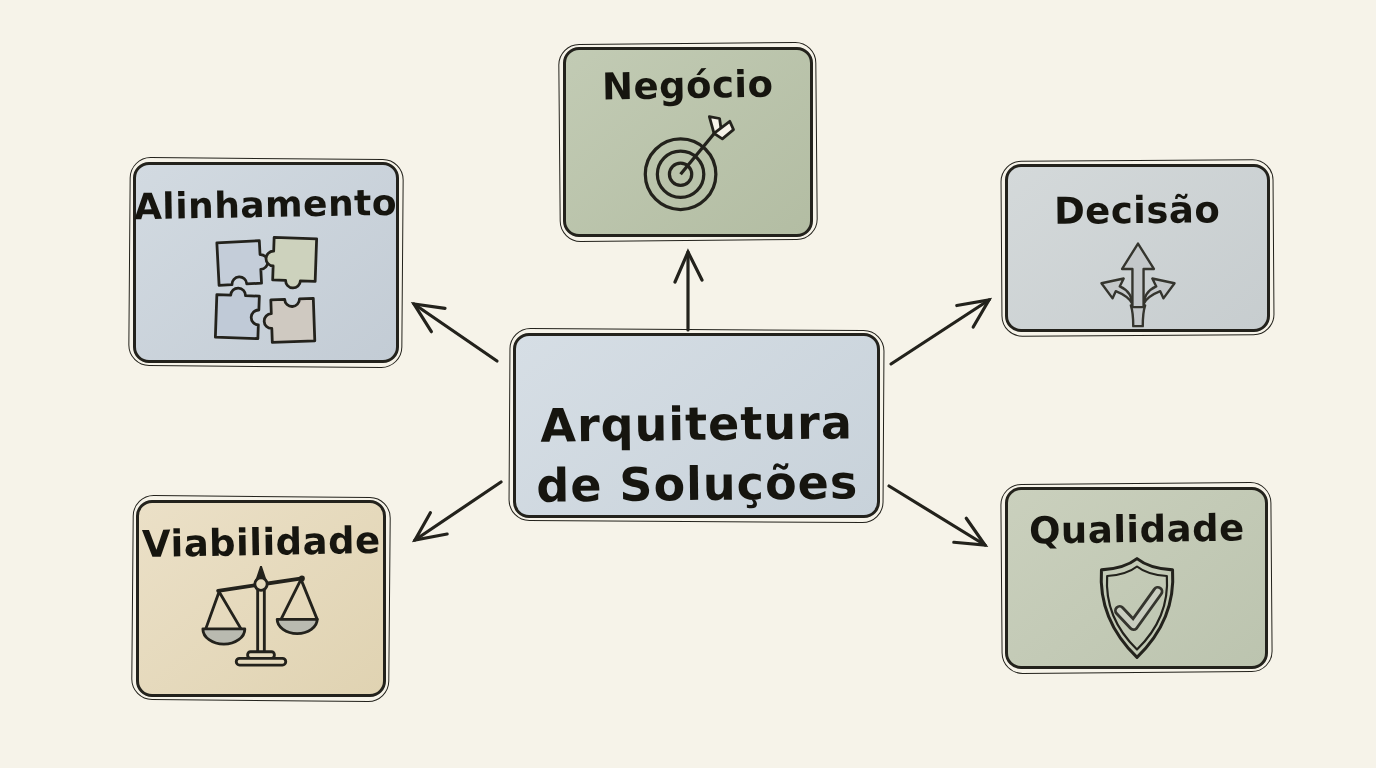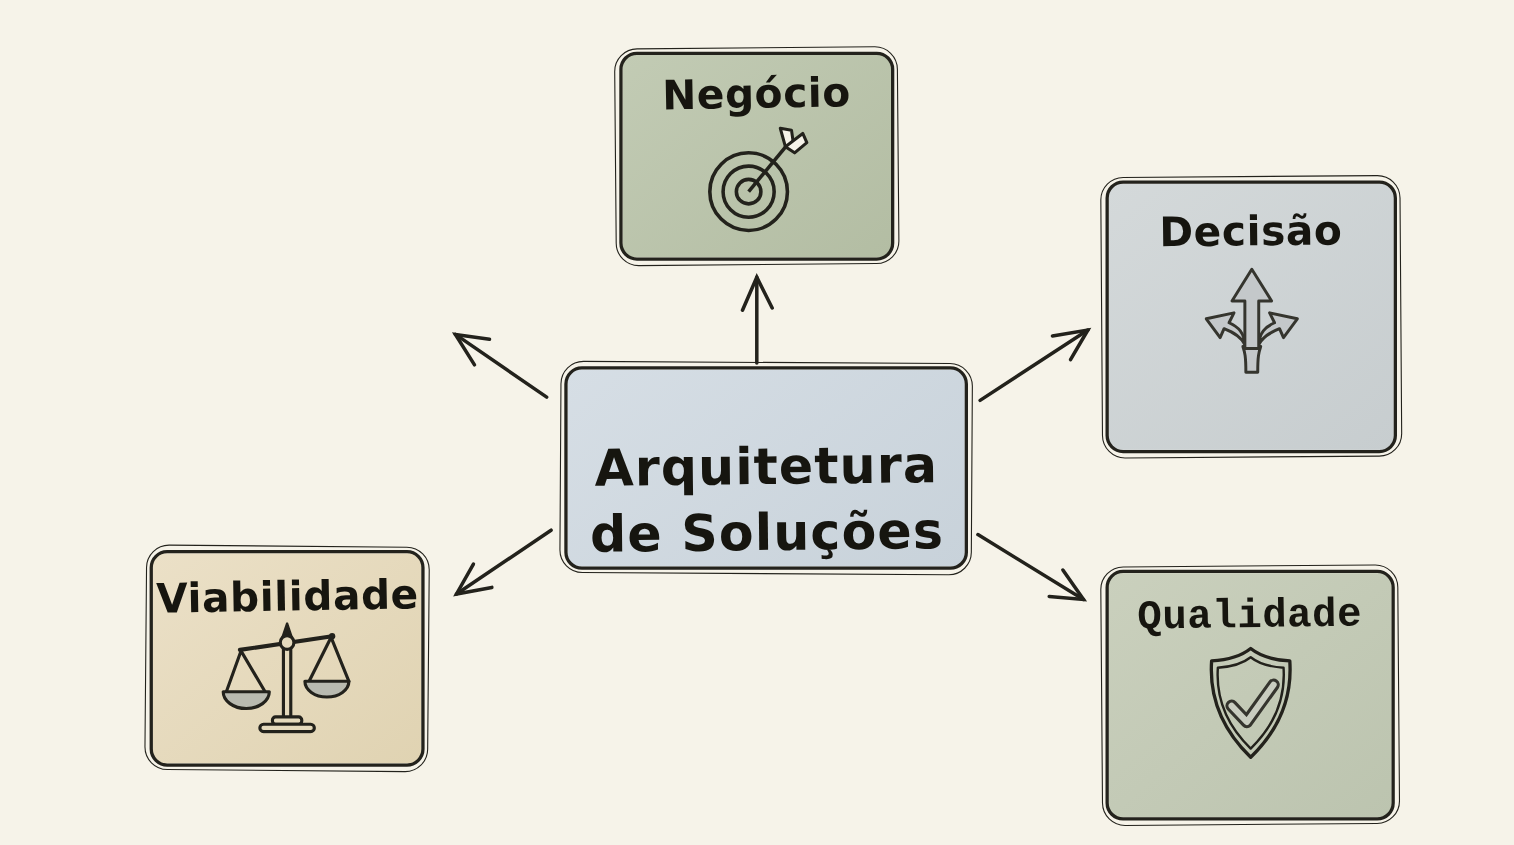--- a/index.html
+++ b/index.html
@@ -20,32 +20,32 @@
     content:"";position:absolute;inset:-7px;
     border:1.7px solid #23221c;border-radius:21px;
     pointer-events:none;
   }
   .n-negocio{left:563px;top:47px;width:250px;height:190px;
     background:linear-gradient(140deg,#c2cbb4,#b3bda3);}
   .n-negocio::before{transform:rotate(-.5deg);}
   .n-alinhamento{left:133px;top:162px;width:266px;height:201px;
     background:linear-gradient(140deg,#d2dae1,#c3ccd5);}
   .n-alinhamento::before{transform:rotate(.45deg);}
-  .n-decisao{left:1005px;top:164px;width:265px;height:248px;
+  .n-decisao{left:1005px;top:164px;width:265px;height:168px;
     background:linear-gradient(140deg,#d4d9da,#c7cdcf);}
   .n-decisao::before{transform:rotate(-.4deg);}
   .n-center{left:513px;top:333px;width:367px;height:185px;
     background:linear-gradient(140deg,#d6dee5,#c8d2da);
     justify-content:flex-end;}
   .n-center::before{transform:rotate(.35deg);}
   .n-viabilidade{left:136px;top:500px;width:250px;height:197px;
     background:linear-gradient(140deg,#ebe0c7,#e0d3b2);}
   .n-viabilidade::before{transform:rotate(.5deg);}
-  .n-qualidade{left:1005px;top:518px;width:263px;height:228px;
-    background:linear-gradient(140deg,#cad0bd,#bcc4af);font-family:Liberation Mono, monospace;}
+  .n-qualidade{left:1005px;top:487px;width:263px;height:182px;
+    background:linear-gradient(140deg,#cad0bd,#bcc4af);}
   .n-qualidade::before{transform:rotate(-.45deg);}
 
   .node-title{
     font-weight:700;color:#16150f;letter-spacing:.5px;
     font-size:37px;line-height:1.1;margin-top:16px;
     transform:rotate(-1deg);white-space:nowrap;
   }
   .n-alinhamento .node-title{font-size:36px;margin-top:20px;}
   .n-decisao .node-title{margin-top:24px;transform:rotate(-.6deg);}
   .n-viabilidade .node-title{margin-top:20px;}
@@ -87,20 +87,31 @@
         <circle cx="48" cy="70" r="38"></circle>
         <circle cx="48" cy="70" r="25"></circle>
         <circle cx="48" cy="70" r="12"></circle>
         <line x1="48" y1="70" x2="86" y2="24"></line>
         <path d="M84,26 L79,8 L90,10 L92,24 Z" fill="#f6f3e9" stroke-width="3" stroke-linejoin="round"></path>
         <path d="M84,26 L101,13 L105,22 L93,32 Z" fill="#f6f3e9" stroke-width="3" stroke-linejoin="round"></path>
       </g>
     </svg>
   </div>
 
+  <div class="node n-alinhamento">
+    <div class="node-title">Alinhamento</div>
+    <svg class="icon" width="122" height="122" viewBox="0 0 132 132">
+      <g stroke="#23221c" stroke-width="3" stroke-linejoin="round">
+        <path d="M0,0 H46 V15 a8,8 0 1 1 0,16 V46 H30 a8,8 0 1 0 -16,0 H0 Z" fill="#c4cdd9" transform="translate(14,16) rotate(-3 23 23)"></path>
+        <path d="M0,0 H46 V46 H30 a8,8 0 1 1 -16,0 H0 V31 a8,8 0 1 1 0,-16 Z" fill="#cdd2bd" transform="translate(74,12) rotate(2 23 23)"></path>
+        <path d="M0,0 H15 a8,8 0 1 1 16,0 H46 V15 a8,8 0 1 0 0,16 V46 H0 Z" fill="#c0cad7" transform="translate(12,74) rotate(2 23 23)"></path>
+        <path d="M0,0 H15 a8,8 0 1 0 16,0 H46 V46 H0 V31 a8,8 0 1 1 0,-16 Z" fill="#cfc9c1" transform="translate(72,78) rotate(-2 23 23)"></path>
+      </g>
+    </svg>
+  </div>
 
   <div class="node n-decisao">
     <div class="node-title">Decisão</div>
     <svg class="icon" width="108" height="108" viewBox="0 0 120 120">
       <g fill="#c4c8ca" stroke="#35352e" stroke-width="3" stroke-linejoin="round">
         <path d="M54,116 C54,100 53,96 51,90 L69,90 C67,96 66,100 66,116 Z"></path>
         <path d="M53,90 C53,76 46,70 37,66 L42,56 L14,62 L28,81 L32,72 C42,76 49,80 53,88 Z"></path>
         <path d="M67,90 C67,76 74,70 83,66 L78,56 L106,62 L92,81 L88,72 C78,76 71,80 67,88 Z"></path>
         <path d="M53,92 V44 H40 L60,12 L80,44 H67 V92 Z"></path>
       </g>

